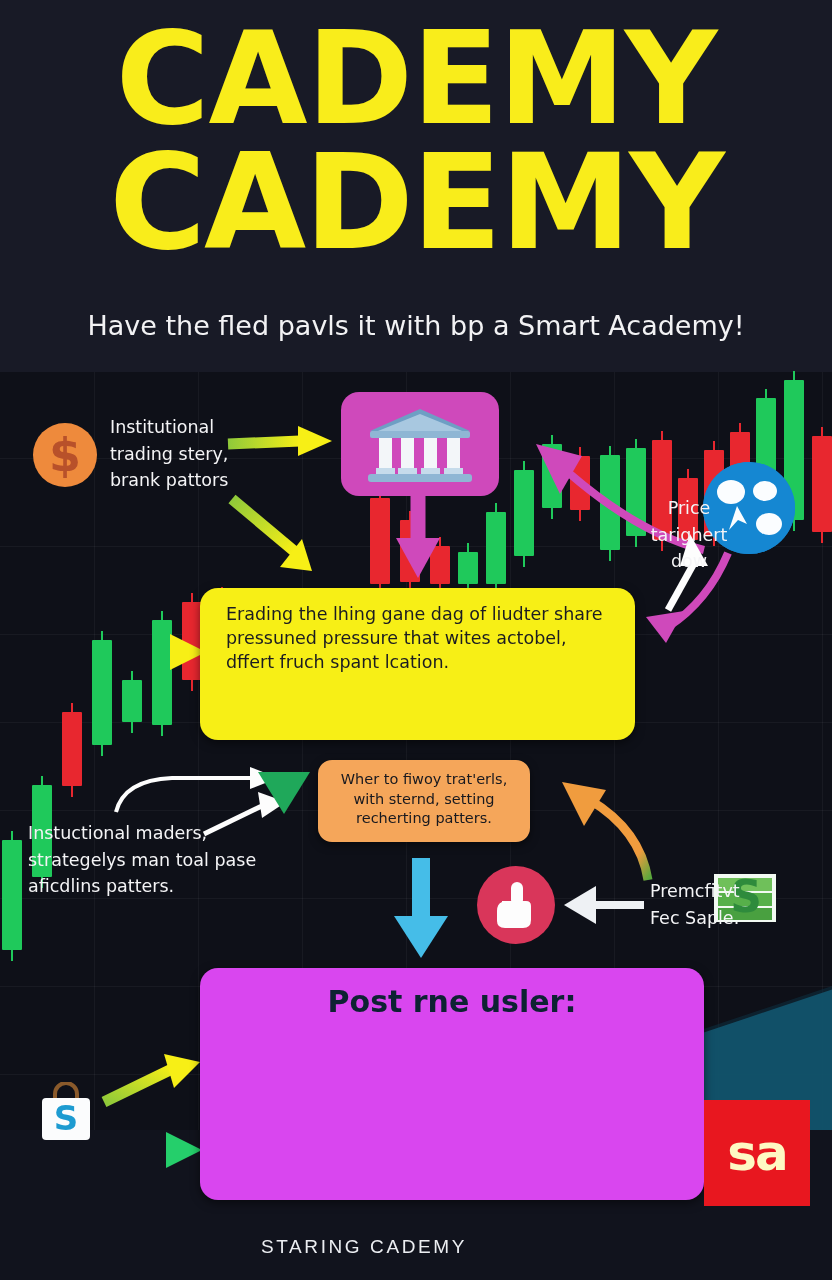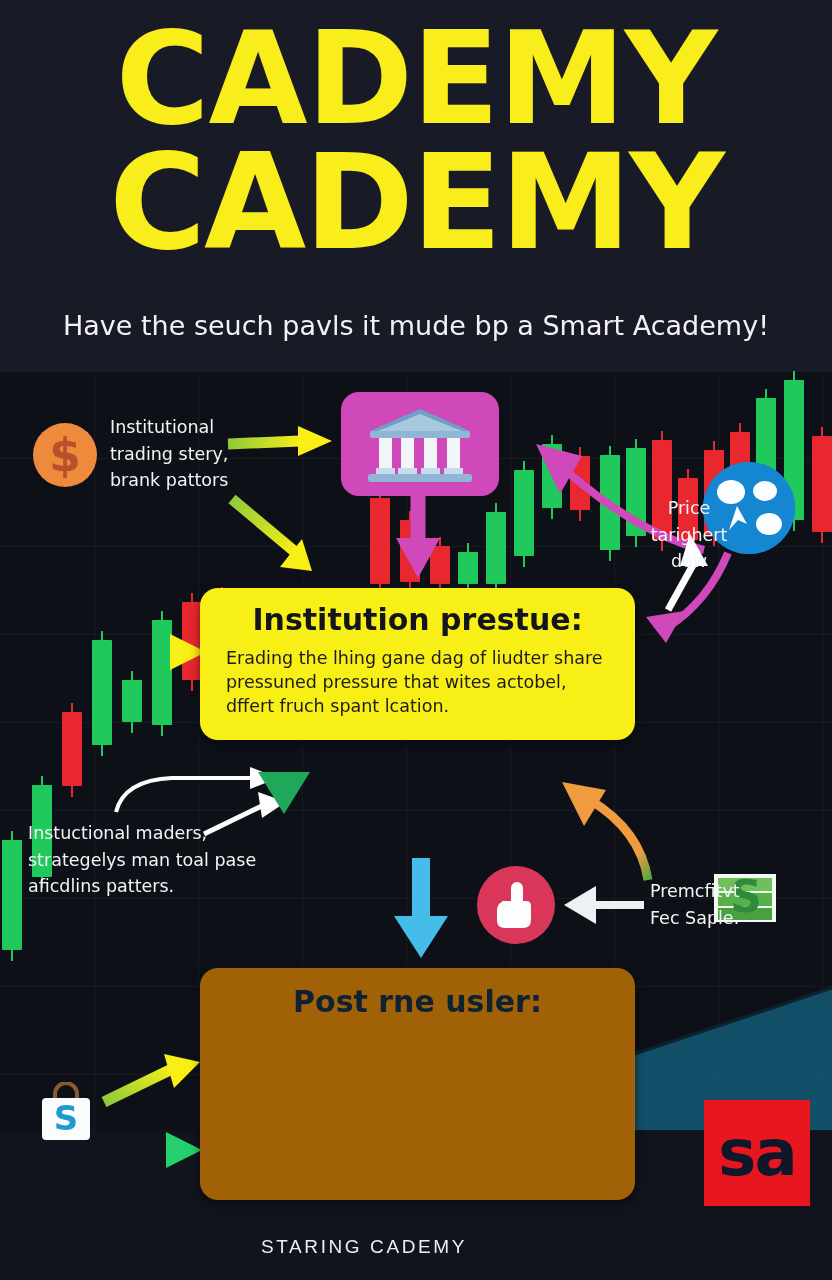--- a/index.html
+++ b/index.html
@@ -89,22 +89,22 @@
 
   .card-orange {
     left:318px; top:760px; width:212px; height:82px;
     background:#f5a65a; padding:10px 12px 0;
     border-radius:14px;
     box-shadow:0 3px 8px rgba(0,0,0,.5);
   }
   .card-orange .bd { color:#18191f; font-size:14.5px; line-height:1.36; text-align:center; }
 
   .card-blue {
-    left:200px; top:968px; width:435px; height:232px;
-    background:#a16207; padding:16px 20px 0;
+    left:200px; top:968px; width:504px; height:232px;
+    background:#d946ef; padding:16px 20px 0;
     box-shadow:0 3px 10px rgba(0,0,0,.5);
   }
   .card-blue .hd { color:#0e2233; font-size:30px; margin-bottom:12px; }
   .card-blue .bd { color:#f2fbff; font-size:17.5px; line-height:1.45; }
 
   
   .anno {
     position:absolute; color:#f4f4f6;
     font-family:"DejaVu Sans", sans-serif;
     font-size:17.5px; line-height:1.52;
@@ -141,21 +141,21 @@
   .money { left:712px; top:866px; width:68px; height:62px; }
 
   .bag { left:38px; top:1082px; width:56px; height:60px; }
 
   .logo {
     position:absolute; right:22px; bottom:74px;
     width:106px; height:106px; background:#e8171f;
     display:flex; align-items:center; justify-content:center;
   }
   .logo span {
-    color:#0f172a; font-size:64px; font-weight:bold;
+    color:#fef9c3; font-size:50px; font-weight:bold;
     font-family:"DejaVu Sans", sans-serif; line-height:1;
     letter-spacing:-2px;
   }
 
   .footer {
     position:absolute; left:0; right:12px; bottom:22px;
     text-align:center; color:#eceef2;
     font-size:19px; letter-spacing:2.6px;
     padding-right:92px;
   }
@@ -283,21 +283,21 @@
     </div>
 
   <div class="teal-band2"></div>
   <div class="teal-band"></div>
   <div class="dark-foot"></div>
 
   <div class="title">
     <span>CADEMY</span>
     <span class="l2">CADEMY</span>
   </div>
-  <div class="subtitle">Have the seuch pavls it mude bp a Smart Academy!</div>
+  <div class="subtitle">Have the fled pavls it with bp a Smart Academy!</div>
 
   <svg class="arrow" style="left:228px;top:424px;width:110px;height:36px" viewBox="0 0 110 36">
     <defs>
         <linearGradient id="gy1" x1="0" x2="1">
           <stop offset="0" stop-color="#8fc93a"></stop>
           <stop offset="1" stop-color="#f7ef16"></stop>
         </linearGradient>
       </defs>
     <path d="M0 20 L72 17" stroke="url(#gy1)" stroke-width="11" fill="none"></path>
     <path d="M70 2 L104 17 L70 32 Z" fill="#f7ef16"></path>
@@ -459,24 +459,26 @@
 
   <div class="anno" style="left:110px;top:414px;width:140px;">Institutional trading stery, brank pattors</div>
 
   <div class="anno" style="left:645px;top:495px;width:88px;text-align:center;">Price tarighert dow</div>
 
   <div class="anno" style="left:28px;top:820px;width:250px;">Instuctional maders, strategelys man toal pase aficdlins patters.</div>
 
   <div class="anno" style="left:650px;top:878px;width:110px;">Premcfitvt Fec Saple.</div>
 
   <div class="card card-yellow">
-    <div class="hd">Institution prestue:</div>
     <div class="bd">Erading the lhing gane dag of liudter share pressuned pressure that wites actobel, dffert fruch spant lcation.</div>
   </div>
 
+  <div class="card card-orange">
+    <div class="bd">Wher to fiwoy trat'erls, with sternd, setting recherting patters.</div>
+  </div>
 
   <div class="card card-blue">
     <div class="hd">Post rne usler:</div>
   </div>
 
   <div class="logo">
     <span>sa</span>
   </div>
   <div class="footer">STARING CADEMY</div>
 

